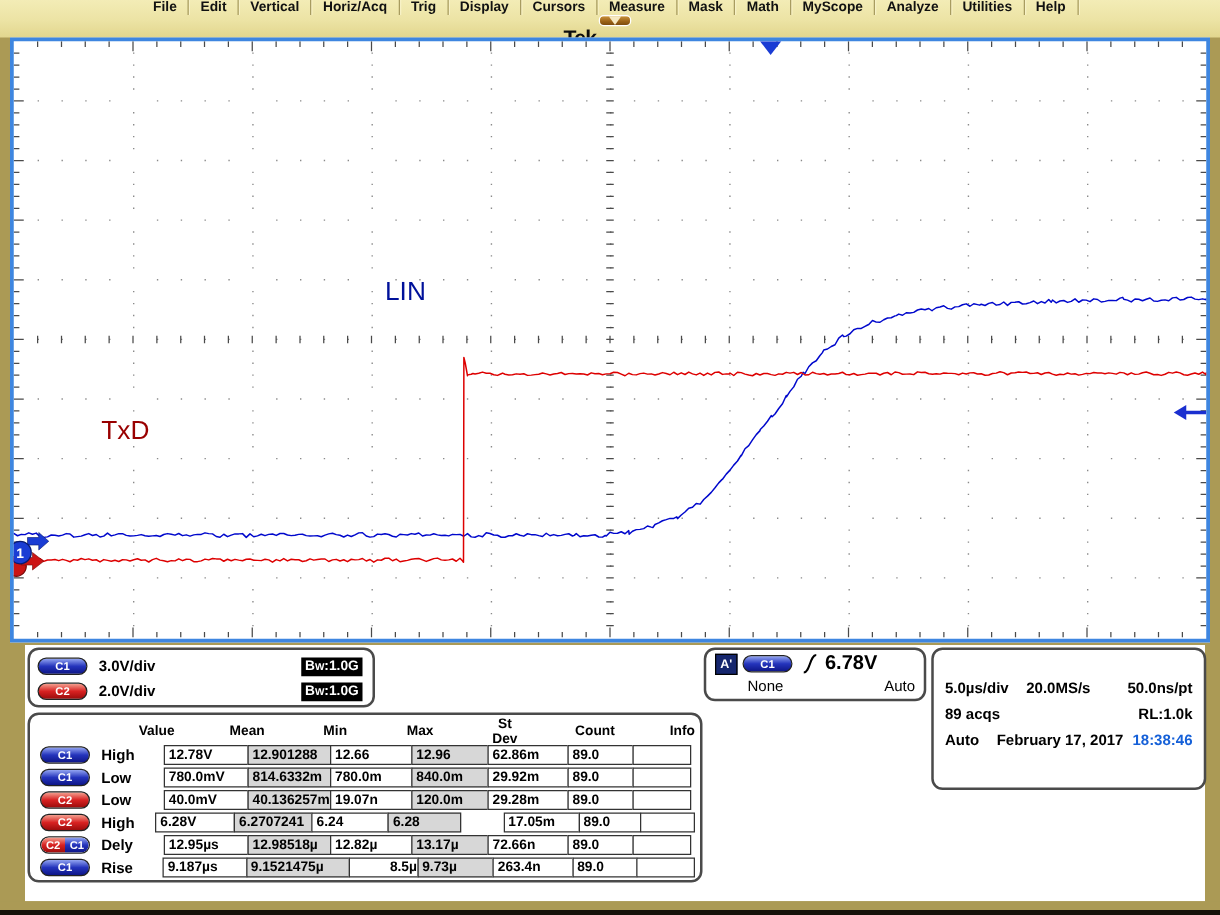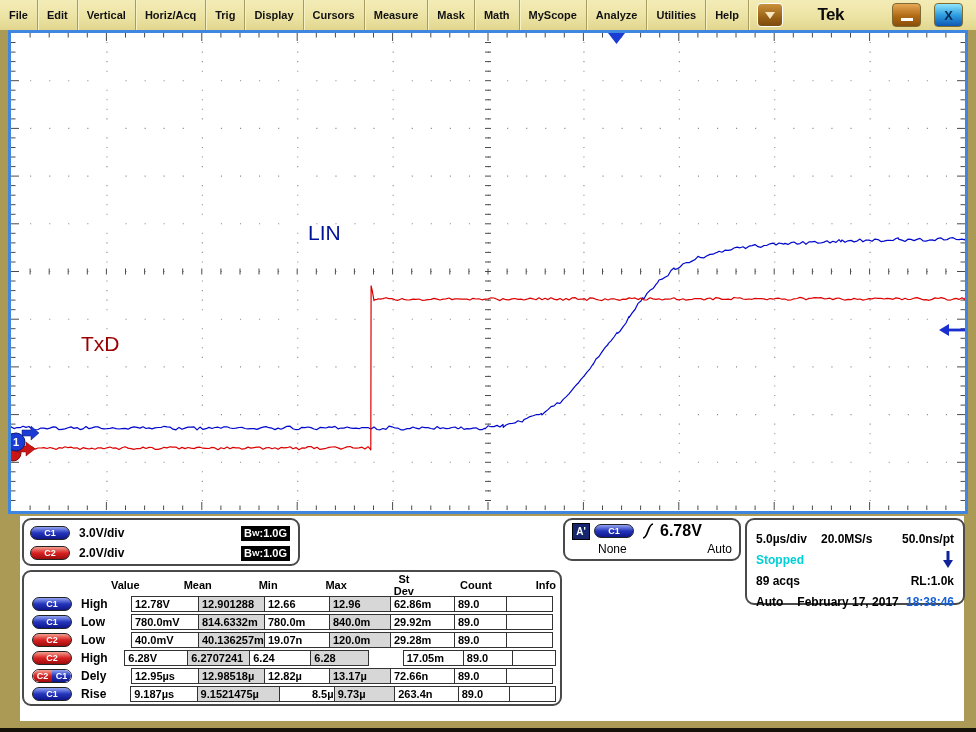--- a/index.html
+++ b/index.html
@@ -6,21 +6,21 @@
   body{
     width:976px;height:732px;position:relative;overflow:hidden;
     background:#ab9a55;
     font-family:"Liberation Sans",sans-serif;
     -webkit-font-smoothing:antialiased;
   }
   
   .menubar{
     position:absolute;left:0;top:0;width:976px;height:30px;
     background:linear-gradient(180deg,#f3ecb6 0%,#ece3a4 55%,#e2d68e 100%);
-    display:flex;align-items:center;box-sizing:border-box;
+    display:flex;align-items:center;box-sizing:border-box;flex-direction:column;
   }
   .menu-items{display:flex;height:100%;align-items:stretch;}
   .mitem{
     display:flex;align-items:center;padding:0 9px;
     font-size:11px;font-weight:bold;color:#111;
     border-right:1px solid #a89c60;box-shadow:1px 0 0 #f7f1c6;
     cursor:default;white-space:nowrap;
   }
   .dropbtn{
     width:24px;height:22px;margin-left:8px;border-radius:4px;
@@ -65,21 +65,21 @@
   .bwBox sub{font-size:8px;}
   
   .trigPanel{left:563px;top:518px;width:178px;height:43px;padding:2px 7px;}
   .trow{display:flex;align-items:center;height:18px;}
   .abox{width:16px;height:15px;background:#15266e;border:1px solid #000;color:#fff;font-size:10px;font-weight:bold;display:grid;place-items:center;}
   .trigPill{margin-left:4px;}
   .slope{margin-left:7px;}
   .lvlTxt{font-size:16px;font-weight:bold;margin-left:5px;}
   .trow2{justify-content:space-between;font-size:12px;font-weight:normal;margin-left:26px;}
   
-  .tbPanel{left:745px;top:518px;width:220px;height:87px;padding:8px 9px;text-align:right;}
+  .tbPanel{left:745px;top:518px;width:220px;height:114px;padding:19px 9px;text-align:right;}
   .tbrow{display:flex;align-items:center;height:21px;font-size:12px;font-weight:bold;color:#000;}
   .tbrow .mid{margin-left:14px;}
   .tbrow .right{margin-left:auto;}
   .stopped{color:#00cfd4;}
   
   .measPanel{left:22px;top:570px;width:540px;height:136px;padding:2px 4px;}
   .mhead{display:flex;height:21px;align-items:center;font-size:11px;font-weight:bold;gap:44px;}
   .mhead .hlabel{text-align:center;}
   .mrow{display:flex;height:18px;align-items:center;}
   .rowLeft{width:104px;display:flex;align-items:center;}
@@ -197,27 +197,20 @@
   </div>
 </div>
 
 <div class="panel tbPanel">
   <div class="tbrow">
     <span>5.0µs/div</span>
     <span class="mid">20.0MS/s</span>
     <span class="right">50.0ns/pt</span>
   </div>
   <div class="tbrow">
-    <span class="stopped">Stopped</span>
-    <svg class="right" width="12" height="19">
-      <rect x="4.5" y="1" width="3" height="10" fill="#10239a"></rect>
-      <polygon points="1,10 11,10 6,18" fill="#10239a"></polygon>
-    </svg>
-  </div>
-  <div class="tbrow">
     <span>89 acqs</span>
     <span class="right">RL:1.0k</span>
   </div>
   <div class="tbrow">
     <span>Auto</span>
     <span class="mid">February 17, 2017</span>
     <span class="right" style="color:#1560d8">18:38:46</span>
   </div>
 </div>
 

